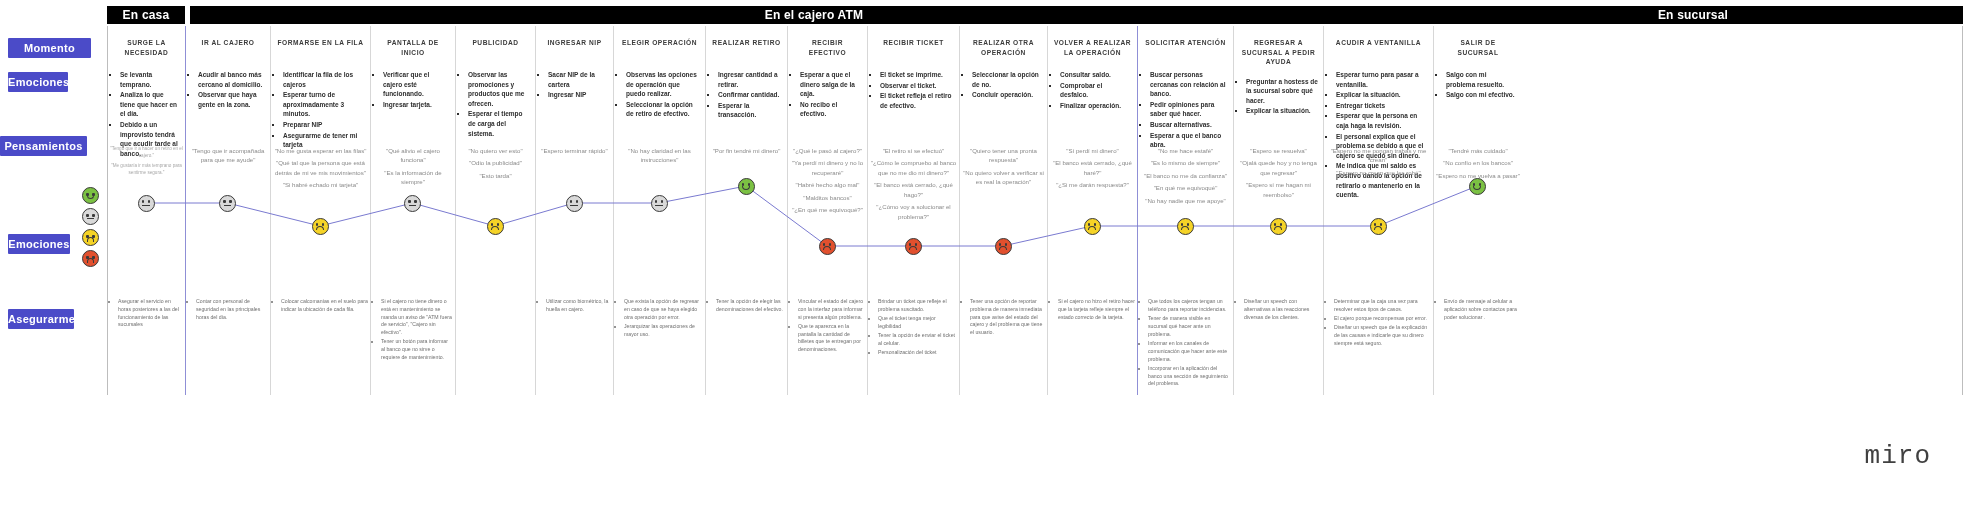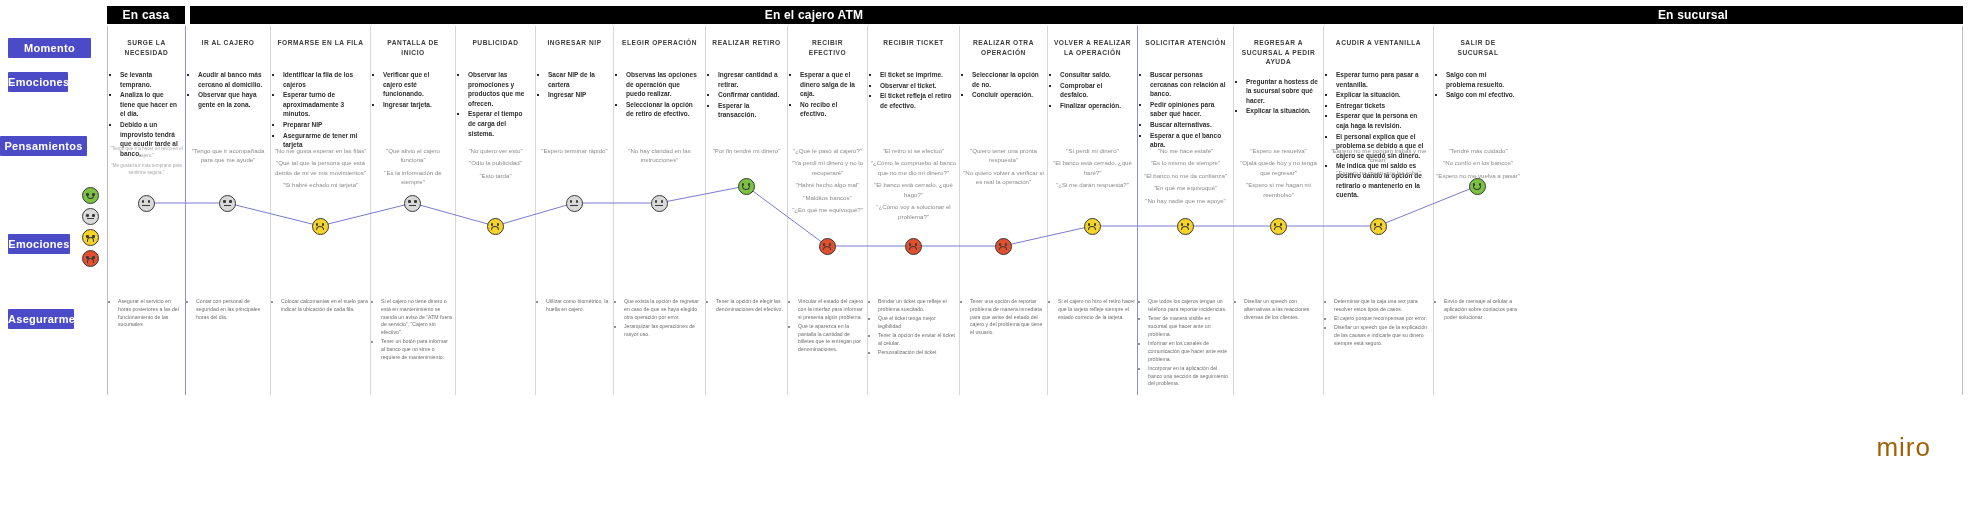--- a/index.html
+++ b/index.html
@@ -124,23 +124,23 @@
   
   .legend-face { position: absolute; left: 82px; }
   #lg1 { top: 187px; } #lg2 { top: 208px; } #lg3 { top: 229px; } #lg4 { top: 250px; }
 
   
   #emotion-line { position: absolute; left:0; top:0; width:1969px; height:507px;
                   pointer-events:none; z-index: 3; }
 
   
   #miro {
-    position: absolute; right: 38px; bottom: 44px;
-    font-size: 26px; color: #a16207; letter-spacing: 1px;
-    font-family: Liberation Sans, sans-serif;
+    position: absolute; right: 38px; bottom: 36px;
+    font-size: 26px; color: #404040; letter-spacing: 1px;
+    font-family: Liberation Mono, monospace;
   }
 </style>
 </head>
 <body>
 
 <div id="board">
 
   <div class="rail-label" id="lbl-momento">Momento</div>
   <div class="rail-label" id="lbl-acciones">Emociones</div>
   <div class="rail-label" id="lbl-pensamientos">Pensamientos</div>

